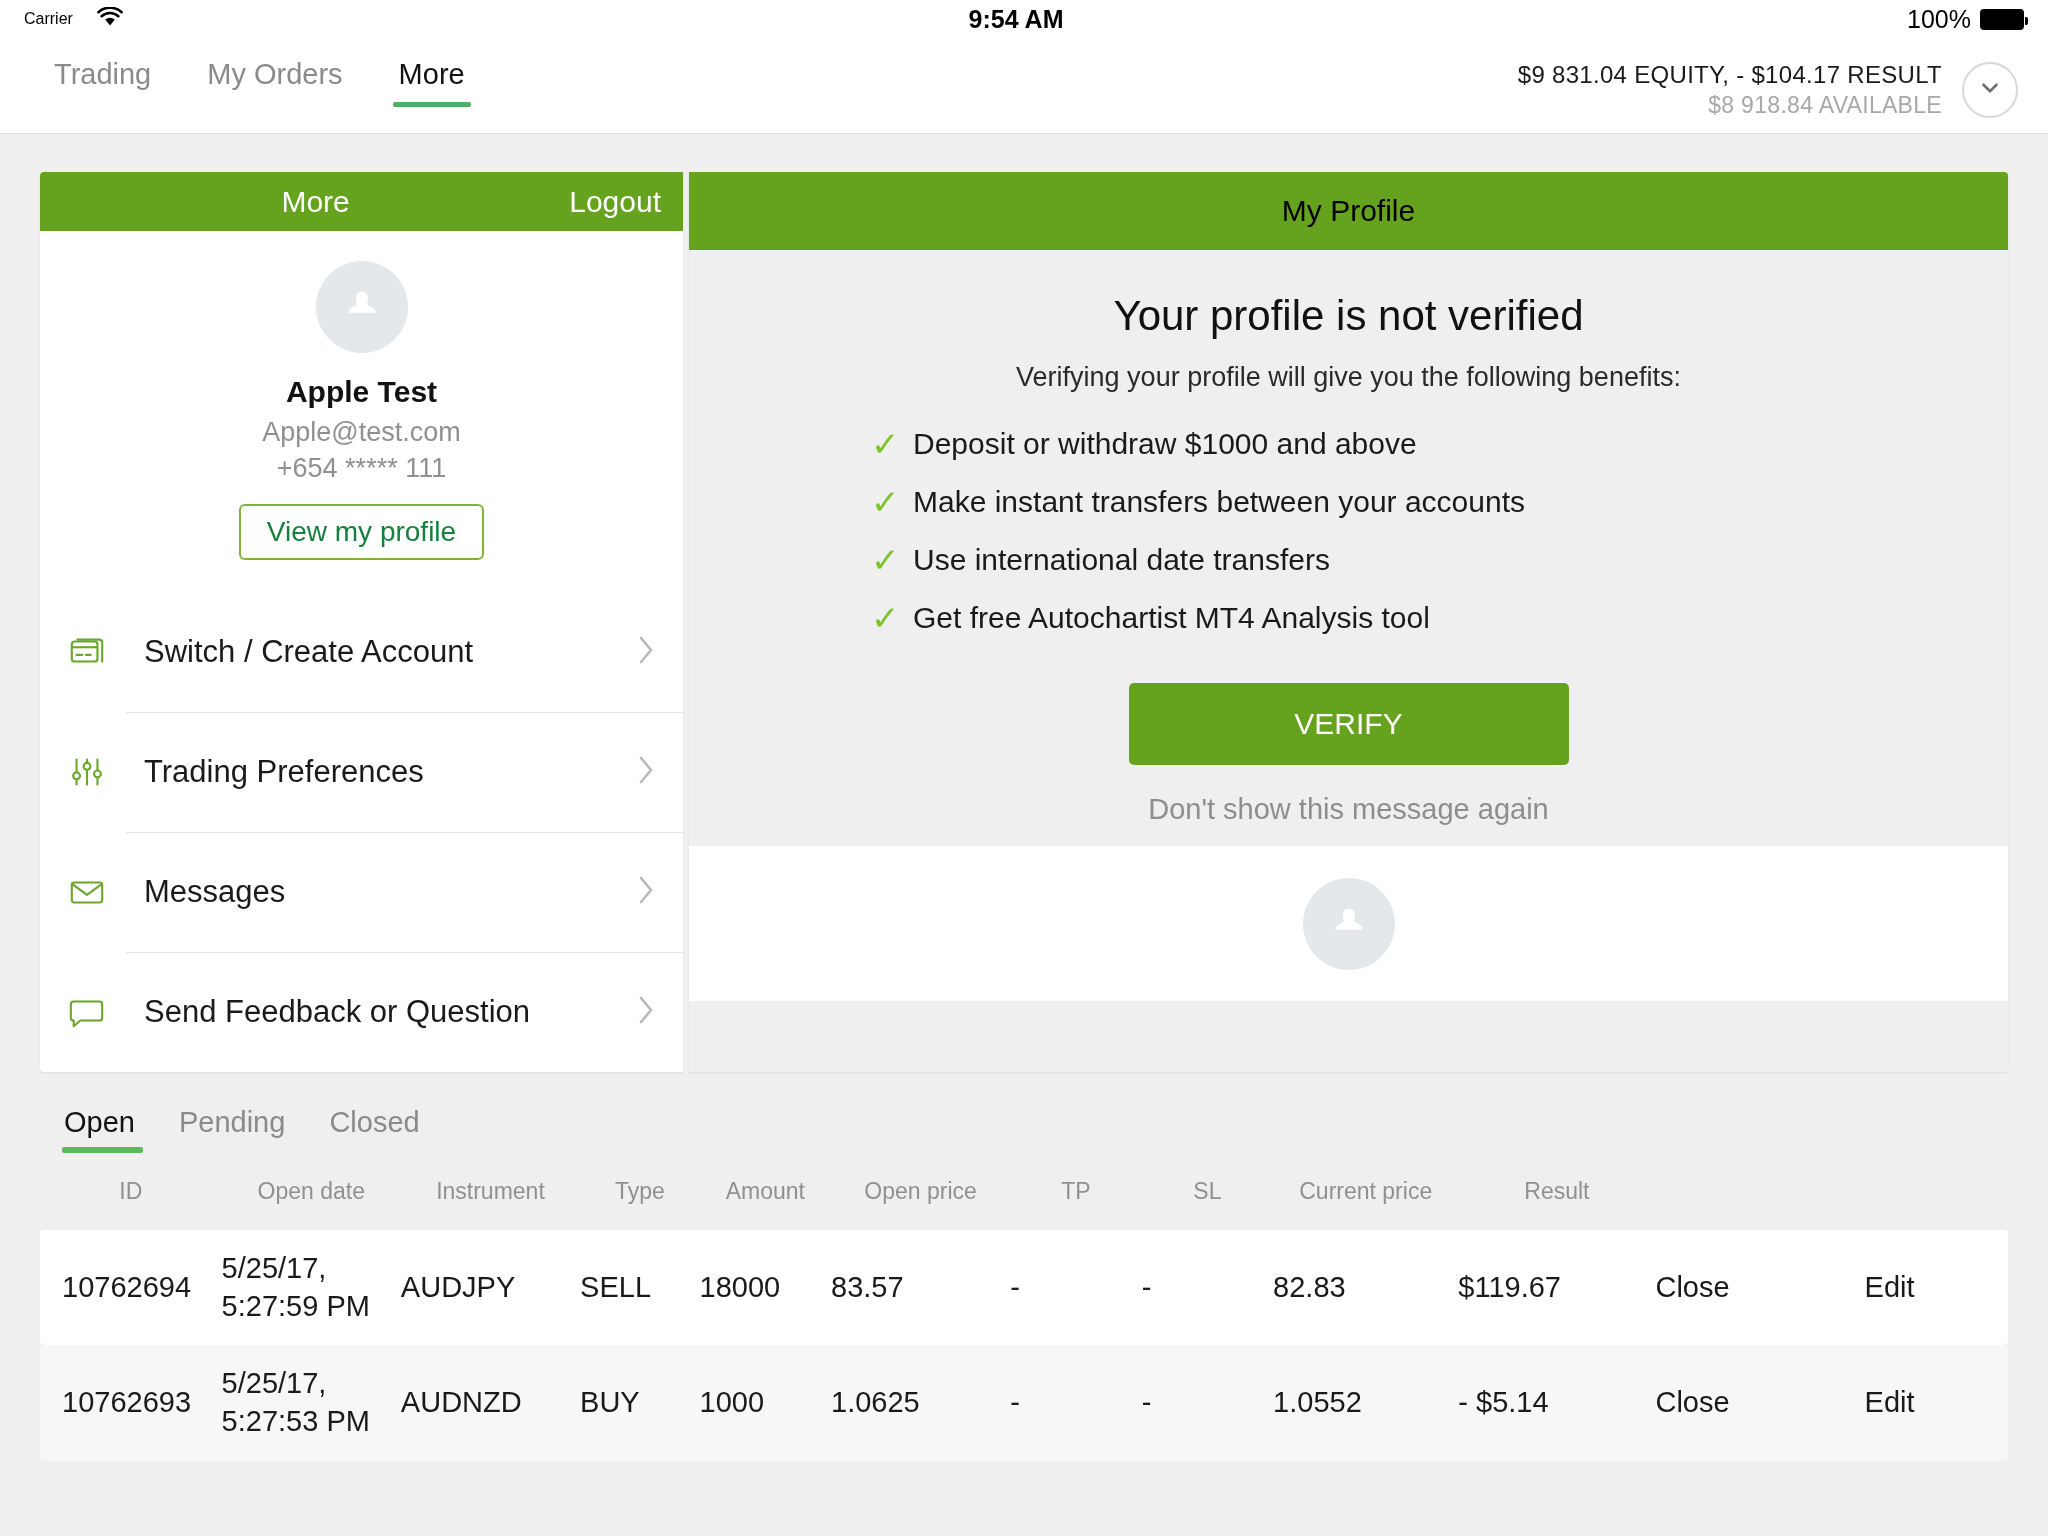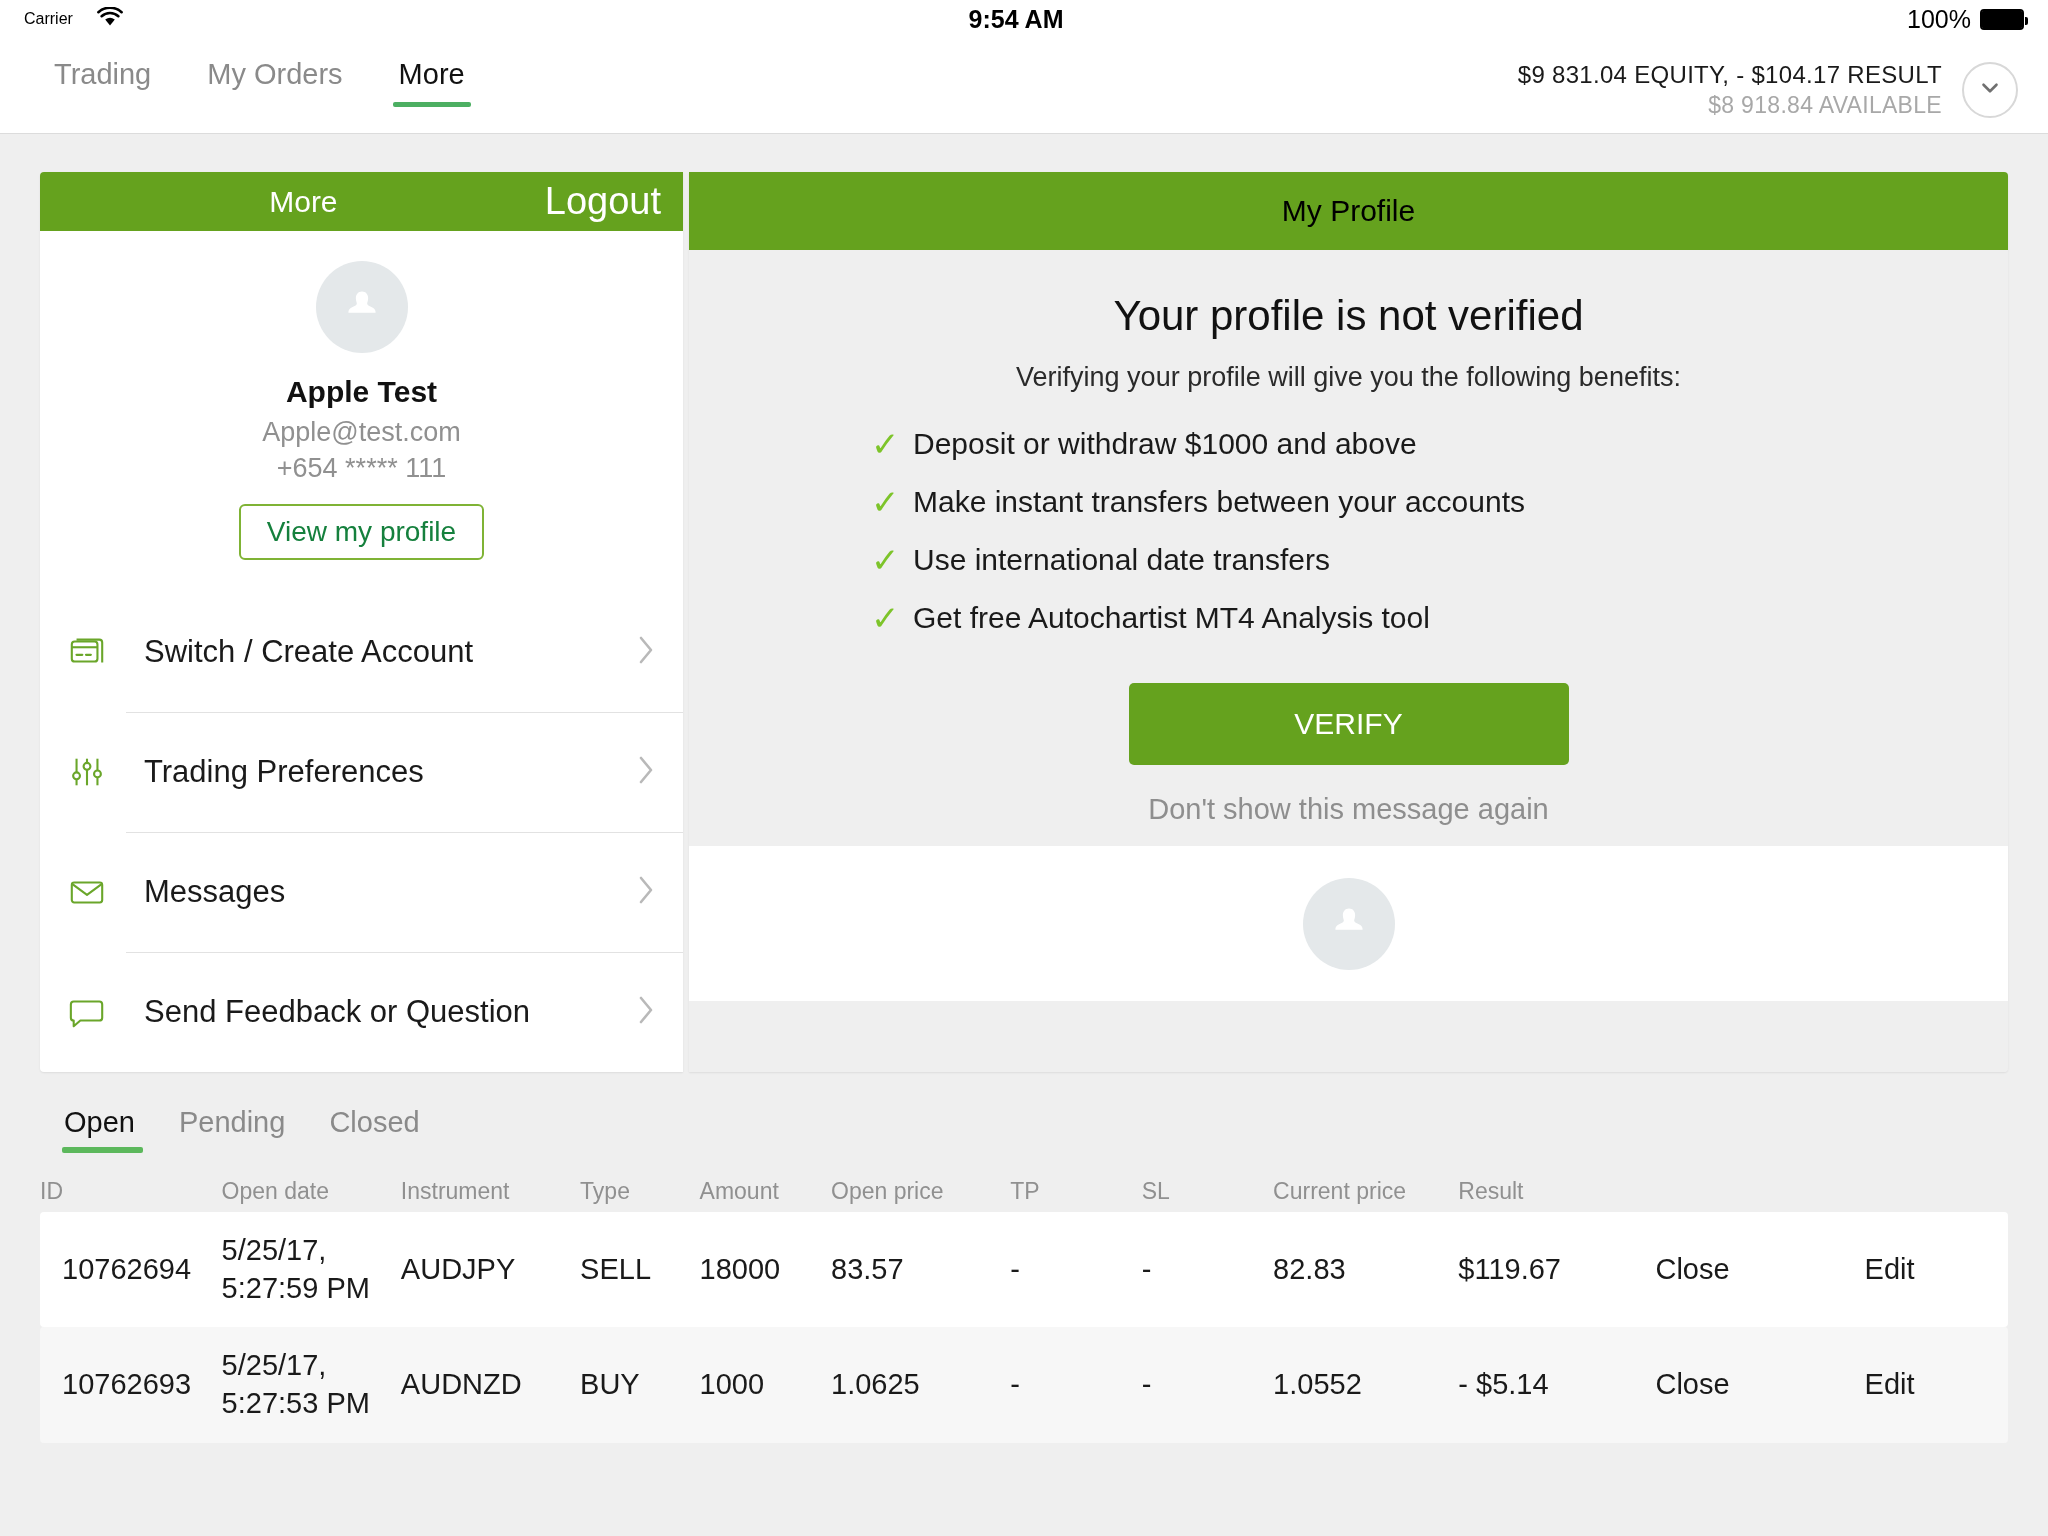--- a/index.html
+++ b/index.html
@@ -82,21 +82,21 @@
   .left {
     width: 643px; background: #fff; border-radius: 4px 0 0 4px;
     display: flex; flex-direction: column; overflow: hidden;
     box-shadow: 0 1px 2px rgba(0,0,0,.08);
   }
   .lbar {
     background: #65a21e; height: 78px; display: flex; align-items: center;
     justify-content: space-between; padding: 0 22px; color: #fff;
   }
   .lbar-title { font-size: 30px; margin-left: auto; margin-right: auto; }
-  .lbar-logout { font-size: 38px; cursor: pointer; }
+  .lbar-logout { font-size: 30px; cursor: pointer; }
 
   .profile-block { padding: 30px 0 18px; text-align: center; }
   .avatar {
     width: 92px; height: 92px; border-radius: 50%; background: #e4e8ea;
     margin: 0 auto 22px; display: flex; align-items: center; justify-content: center;
   }
   .avatar svg { width: 46px; height: 46px; }
   .pname  { font-size: 30px; font-weight: 700; color: #111; margin-bottom: 8px; }
   .pmail  { font-size: 27px; color: #909090; margin-bottom: 5px; }
   .pphone { font-size: 27px; color: #909090; margin-bottom: 20px; }
@@ -170,22 +170,22 @@
   }
   .otab:first-child { padding-left: 14px; }
   .otab.active { color: #111; }
   .otab.active::after {
     content: ""; position: absolute; left: 12px; right: 14px; bottom: 0;
     height: 6px; background: #5cb85c; border-radius: 2px;
   }
 
   table.ord { width: 100%; border-collapse: separate; border-spacing: 0; margin-top: 14px; }
   table.ord th {
-    font-size: 23px; color: #909090; font-weight: 400; text-align: left;
-    padding: 10px 0 5px 0;
+    font-size: 23px; color: #909090; font-weight: 400; text-align: center;
+    padding: 10px 0 23px 0;
   }
   table.ord td {
     font-size: 29px; color: #1a1a1a; padding: 20px 0; background: #fff;
     vertical-align: middle;
   }
   table.ord tbody tr td:first-child { border-radius: 4px 0 0 4px; padding-left: 22px; }
   table.ord tbody tr td:last-child  { border-radius: 0 4px 4px 0; }
   table.ord tbody tr.alt td { background: #f7f7f7; }
   .c-id    { color: #7a7a7a; width: 152px; }
   .c-date  { color: #8e8e8e; font-size: 24px; line-height: 1.3; width: 150px; }

